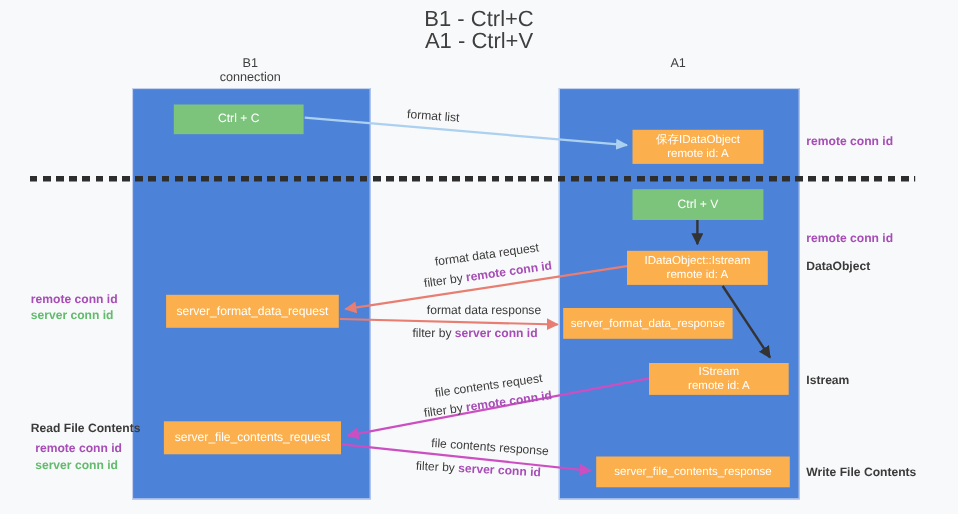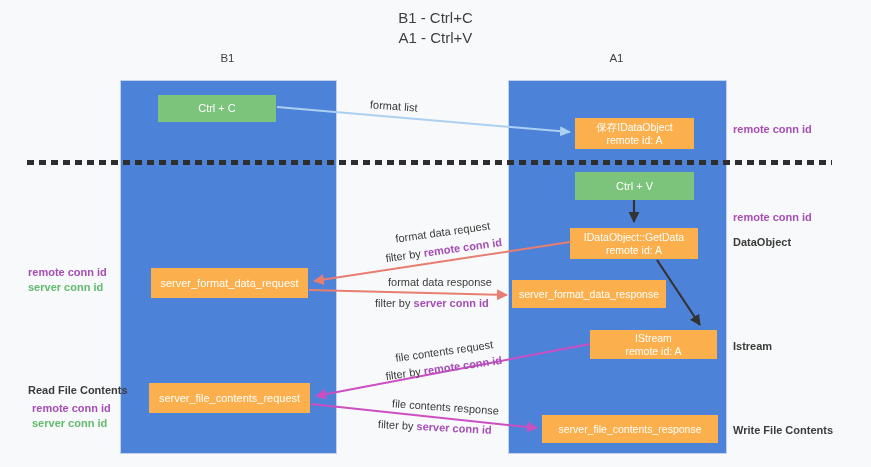--- a/index.html
+++ b/index.html
@@ -5,21 +5,21 @@
   html,body{margin:0;padding:0;}
   body{
     width:871px;height:467px;position:relative;overflow:hidden;
     background:#f8f9fa;
     font-family:"Liberation Sans","DejaVu Sans",sans-serif;
     color:#3b3b3b;
   }
   .abs{position:absolute;}
   .title{
     left:0;right:0;top:8px;text-align:center;
-    font-size:15px;line-height:20px;color:#3f3f3f;
+    font-size:20px;line-height:20px;color:#3f3f3f;
   }
   .lane-header{
     text-align:center;font-size:11.5px;line-height:13px;color:#3f3f3f;
   }
   .lane{
     background:#4d82d9;border:1px solid #c3d1ee;
   }
   .node{
     display:flex;flex-direction:column;align-items:center;justify-content:center;
     color:#fff;font-size:11px;line-height:13px;text-align:center;
@@ -45,20 +45,21 @@
 </head>
 <body>
 
 <div class="abs title">
   <div>B1 - Ctrl+C</div>
   <div>A1 - Ctrl+V</div>
 </div>
 
 <div class="abs lane-header" style="left:120px;top:52px;width:215px;">
   <div>B1</div>
+  <div>connection</div>
 </div>
 <div class="abs lane-header" style="left:508px;top:52px;width:217px;">
   <div>A1</div>
 </div>
 
 <div class="abs lane" style="left:120px;top:80px;width:215px;height:372px;"></div>
 <div class="abs lane" style="left:508px;top:80px;width:217px;height:372px;"></div>
 
 <div class="abs dashed-line" style="left:27px;top:160px;width:805px;"></div>
 
@@ -93,21 +94,21 @@
 <div class="abs node orange" style="left:575px;top:118px;width:119px;height:31px;">
   <span class="l2">保存IDataObject</span>
   <span class="l2">remote id: A</span>
 </div>
 
 <div class="abs node green" style="left:575px;top:172px;width:119px;height:28px;">
   <span>Ctrl + V</span>
 </div>
 
 <div class="abs node orange" style="left:570px;top:228px;width:128px;height:31px;">
-  <span class="l2">IDataObject::GetData</span>
+  <span class="l2">IDataObject::Istream</span>
   <span class="l2">remote id: A</span>
 </div>
 
 <div class="abs node orange" style="left:151px;top:268px;width:157px;height:30px;">
   <span>server_format_data_request</span>
 </div>
 
 <div class="abs node orange" style="left:512px;top:280px;width:154px;height:28px;">
   <span class="l2">server_format_data_response</span>
 </div>

